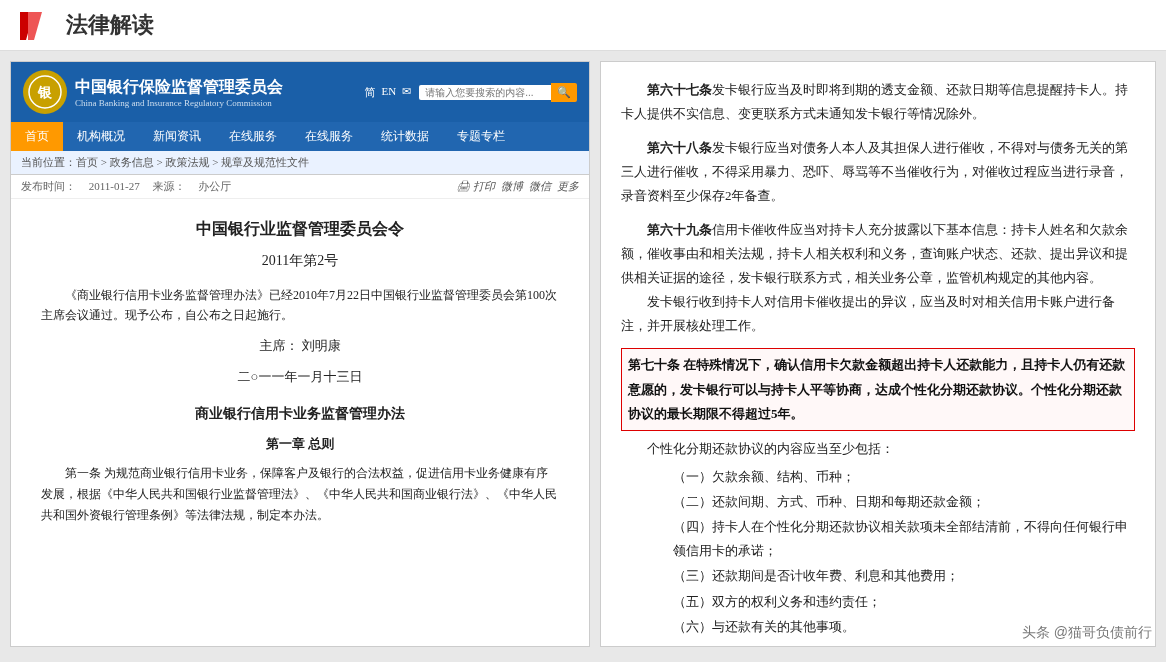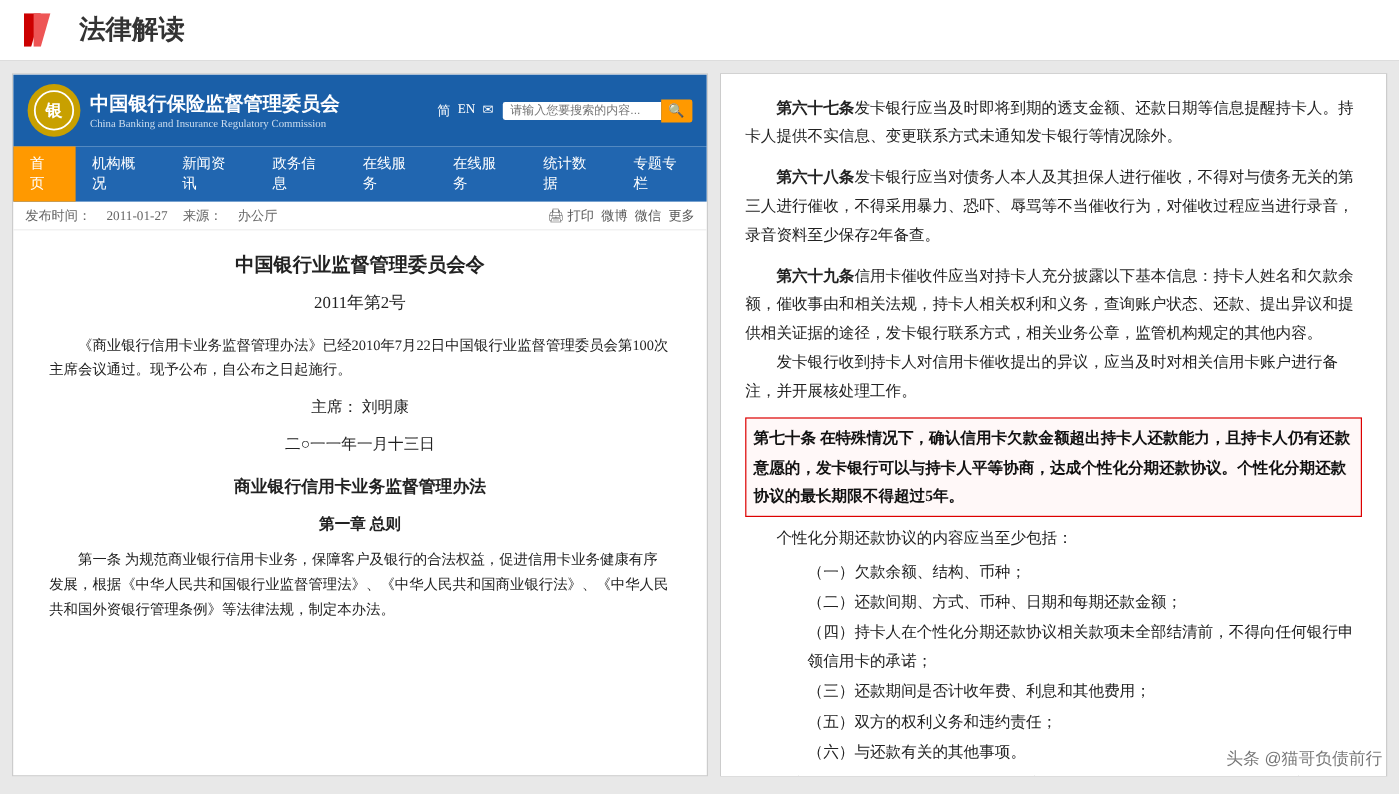--- a/index.html
+++ b/index.html
@@ -10,21 +10,21 @@
       font-family: 'SimSun', 'STSong', serif;
       overflow: hidden;
       position: relative;
     }
 
     
     .header {
       background: #fff;
       padding: 10px 20px;
       display: flex;
-      align-items: center;
+      align-items: flex-end;
       border-bottom: 1px solid #ddd;
     }
     .logo-icon {
       width: 36px;
       height: 28px;
       margin-right: 10px;
       flex-shrink: 0;
     }
     .header-title {
       font-size: 22px;
@@ -154,20 +154,21 @@
       padding: 4px 10px;
       font-size: 11px;
       color: #666;
       border-bottom: 1px solid #eee;
     }
     .doc-meta-left span { margin-right: 10px; }
     .doc-meta-right {
       display: flex;
       gap: 6px;
       align-items: center;
+      font-style: italic;
     }
     .doc-action-btn {
       font-size: 11px;
       color: #555;
       cursor: pointer;
       display: flex;
       align-items: center;
       gap: 2px;
     }
 
@@ -322,27 +323,27 @@
           <input type="text" placeholder="请输入您要搜索的内容..." style="">
           <button>🔍</button>
         </div>
       </div>
     </div>
 
     <div class="cbrc-nav">
       <div class="cbrc-nav-item">首页</div>
       <div class="cbrc-nav-item">机构概况</div>
       <div class="cbrc-nav-item">新闻资讯</div>
-      <div class="cbrc-nav-item">政务信息</div>
       <div class="cbrc-nav-item">在线服务</div>
       <div class="cbrc-nav-item">在线服务</div>
       <div class="cbrc-nav-item">统计数据</div>
       <div class="cbrc-nav-item">专题专栏</div>
     </div>
 
+    <div class="cbrc-breadcrumb">当前位置：首页 &gt; 政务信息 &gt; 政策法规 &gt; 规章及规范性文件</div>
 
     <div class="doc-meta">
       <div class="doc-meta-left">
         <span>发布时间：</span>
         <span>2011-01-27</span>
         <span>来源：</span>
         <span>办公厅</span>
       </div>
       <div class="doc-meta-right">
         <span class="doc-action-btn">🖨 打印</span>

